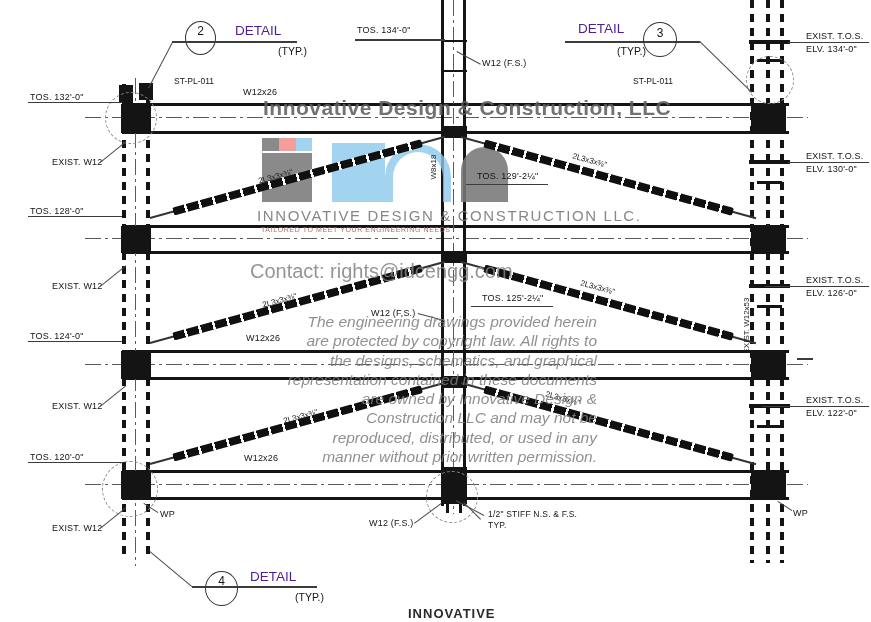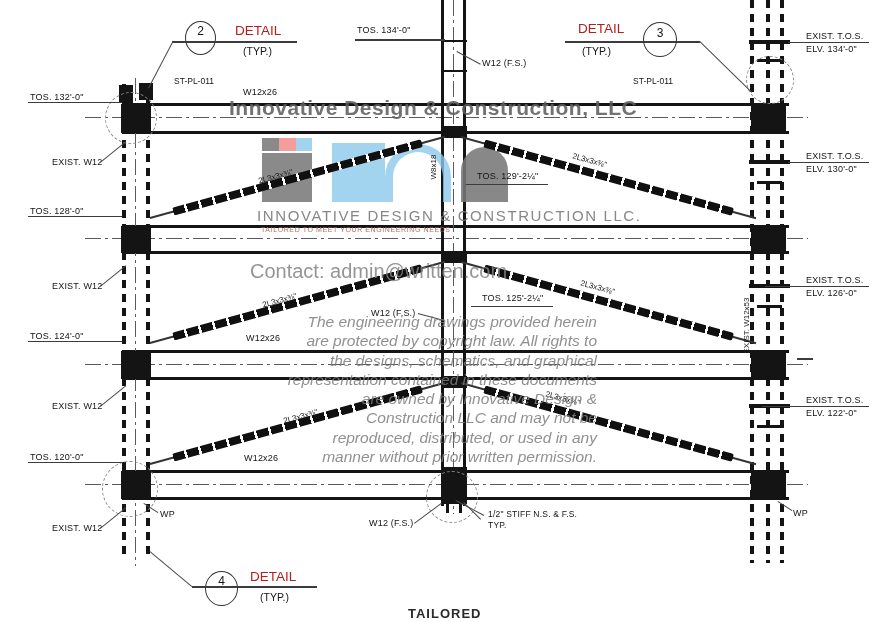--- a/index.html
+++ b/index.html
@@ -23,26 +23,26 @@
   .ldr{position:absolute;height:1px;background:#4a4a4a;transform-origin:0 0;}
   .brace{position:absolute;height:8px;transform-origin:0 50%;}
   .brace .bl{position:absolute;left:0;top:3.2px;width:100%;height:1.5px;background:#333;}
   .brace .bb{position:absolute;left:8%;top:0;width:84%;height:8px;
              background:repeating-linear-gradient(90deg,#101010 0 12px,#fbfbfb 12px 14.5px);
              border-radius:2px;}
   .brlbl{position:absolute;font:8px "Liberation Sans",sans-serif;color:#1c1c1c;white-space:nowrap;}
   .vtext{position:absolute;font:8px "Liberation Sans",sans-serif;color:#1c1c1c;white-space:nowrap;
          transform:rotate(-90deg);}
   .co-num{position:absolute;text-align:center;font:12px "Liberation Sans",sans-serif;color:#141414;}
-  .co-det{position:absolute;font:13.5px "Liberation Sans",sans-serif;color:#b91c1c;white-space:nowrap;text-align:center;}
-  .co-typ{position:absolute;font:10.5px "Liberation Sans",sans-serif;color:#141414;white-space:nowrap;}
+  .co-det{position:absolute;font:13.5px "Liberation Sans",sans-serif;color:#4c1d95;white-space:nowrap;text-align:center;}
+  .co-typ{position:absolute;font:10.5px "Liberation Sans",sans-serif;color:#141414;white-space:nowrap;margin-left:35px;}
   .co-sheet{position:absolute;font:8.5px "Liberation Sans",sans-serif;color:#141414;white-space:nowrap;margin-top:32px;}
   
   .wm-title{position:absolute;font:bold 21px "Liberation Sans",sans-serif;color:rgba(95,95,95,.88);
-            white-space:nowrap;letter-spacing:.5px;}
+            white-space:nowrap;letter-spacing:.5px;margin-left:34px;}
   .wm-caps{position:absolute;font:15px "Liberation Sans",sans-serif;color:rgba(125,125,125,.92);
            white-space:nowrap;letter-spacing:1.6px;}
   .wm-tag{position:absolute;font:7px "Liberation Sans",sans-serif;color:rgba(176,100,90,.95);
           white-space:nowrap;letter-spacing:.6px;}
   .wm-contact{position:absolute;font:20px "Liberation Sans",sans-serif;color:rgba(130,130,130,.85);
               white-space:nowrap;}
   .wm-copy{position:absolute;font:italic 15.5px/19.3px "Liberation Sans",sans-serif;
            color:rgba(125,125,125,.85);white-space:pre-line;width:345px;text-align:right;}
   .lg{position:absolute;}
   .title-el{position:absolute;font:bold 13px "Liberation Sans",sans-serif;color:#2a2a2a;
@@ -233,26 +233,26 @@
   <div class="ldr" style="left:778px;top:501px;width:17px;transform:rotate(32.7deg);"></div>
 
   <div class="circ" style="left:205px;top:571px;width:33px;height:35px;border:1.2px solid #333;"></div>
   <div class="co-num" style="left:205px;top:574px;width:33px;">4</div>
   <div class="hl thin" style="left:192px;top:586px;width:125px;height:1.5px;"></div>
   <div class="co-sheet" style="left:192px;top:589px;">ST-PL-011</div>
   <div class="co-det" style="left:250px;top:569px;">DETAIL</div>
   <div class="co-typ" style="left:260px;top:591px;">(TYP.)</div>
   <div class="ldr" style="left:150px;top:551px;width:55px;transform:rotate(39.8deg);"></div>
 
-  <div class="title-el" style="left:408px;top:606px;">TAILORED</div>
+  <div class="title-el" style="left:408px;top:606px;">INNOVATIVE</div>
 
   <div class="wm-title" style="left:229px;top:96px;">Innovative Design &amp; Construction, LLC</div>
   <div class="wm-caps" style="left:257px;top:207px;">INNOVATIVE DESIGN &amp; CONSTRUCTION LLC.</div>
   <div class="wm-tag" style="left:261px;top:226px;">TAILORED TO MEET YOUR ENGINEERING NEEDS</div>
-  <div class="wm-contact" style="left:250px;top:260px;">Contact: admin@written.com</div>
+  <div class="wm-contact" style="left:250px;top:260px;">Contact: rights@idcengg.com</div>
   <div class="wm-copy" style="left:252px;top:312px;">The engineering drawings provided herein
 are protected by copyright law. All rights to
 the designs, schematics, and graphical
 representation contained in these documents
 are owned by Innovative Design &amp;
 Construction LLC and may not be
 reproduced, distributed, or used in any
 manner without prior written permission.</div>
 
 </div>

